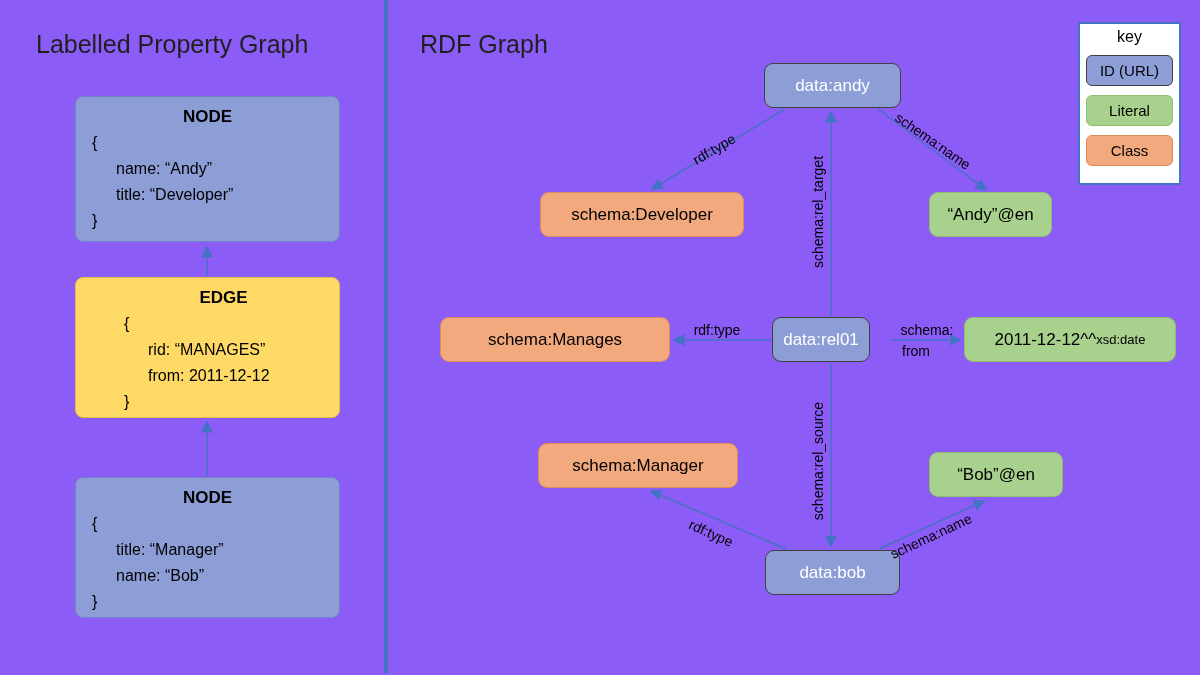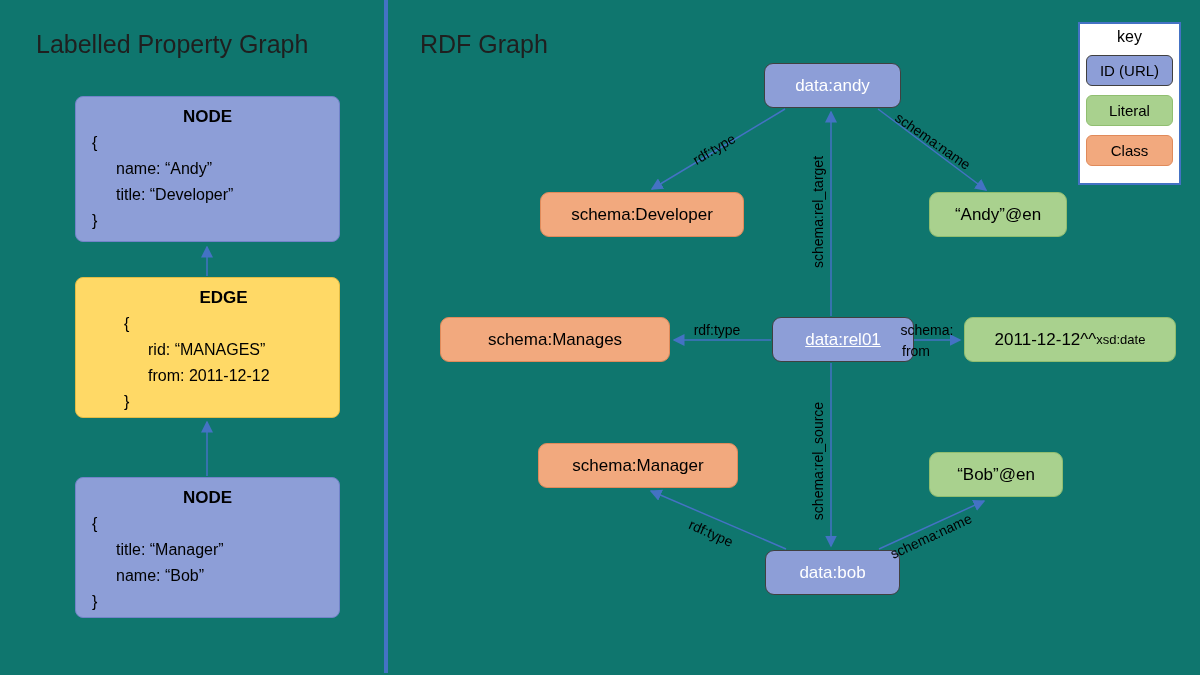--- a/index.html
+++ b/index.html
@@ -1,17 +1,17 @@
 <!DOCTYPE html>
 <html><head>
 <meta charset="utf-8">
 <style>
   * { margin:0; padding:0; box-sizing:border-box; }
   html,body { background:#ffffff; font-family:"Liberation Sans", sans-serif; }
-  .canvas { position:relative; width:1200px; height:675px; background:#0f766e; overflow:hidden; }
+  .canvas { position:relative; width:1200px; height:675px; background:#8b5cf6; overflow:hidden; }
 
   .arrows { position:absolute; left:0; top:0; width:1200px; height:675px; pointer-events:none; }
 
   .divider { position:absolute; left:384px; top:0; width:4px; height:673px; background:#4472C4; }
 
   .panel-title { position:absolute; font-size:25px; color:#1f1f1f; white-space:nowrap; }
   .title-left  { left:36px;  top:30px; }
   .title-right { left:420px; top:30px; }
 
   
@@ -26,23 +26,23 @@
   .lpg-box .ln.ind { padding-left:40px; }
 
   
   .rnode { position:absolute; height:45px; display:flex; align-items:center; justify-content:center;
            border-radius:9px; font-size:17px; white-space:nowrap; }
   .n-blue   { background:#8D9ED7; border:1px solid #404040; color:#ffffff; }
   .n-green  { background:#A9D18E; border:1px solid #90BE70; color:#000000; }
   .n-orange { background:#F2A97E; border:1px solid #E08A5A; color:#000000; }
   .p-andy      { left:764px; top:63px;  width:137px; }
   .p-developer { left:540px; top:192px; width:204px; }
-  .p-andyname  { left:929px; top:192px; width:138px; }
+  .p-andyname  { left:929px; top:192px; width:123px; }
   .p-manages   { left:440px; top:317px; width:230px; }
-  .p-rel01     { left:772px; top:317px; width:142px;text-decoration:underline; }
+  .p-rel01     { left:772px; top:317px; width:98px; }
   .p-date      { left:964px; top:317px; width:212px; }
   .p-manager   { left:538px; top:443px; width:200px; }
   .p-bobname   { left:929px; top:452px; width:134px; }
   .p-bob       { left:765px; top:550px; width:135px; }
   .date-suffix { font-size:13px; }
 
   
   .elabel { position:absolute; font-size:14px; color:#000; white-space:nowrap;
             transform:translate(-50%,-50%); }
   .l-andy-type  { left:714px; top:149px; transform:translate(-50%,-50%) rotate(-30.5deg); }

